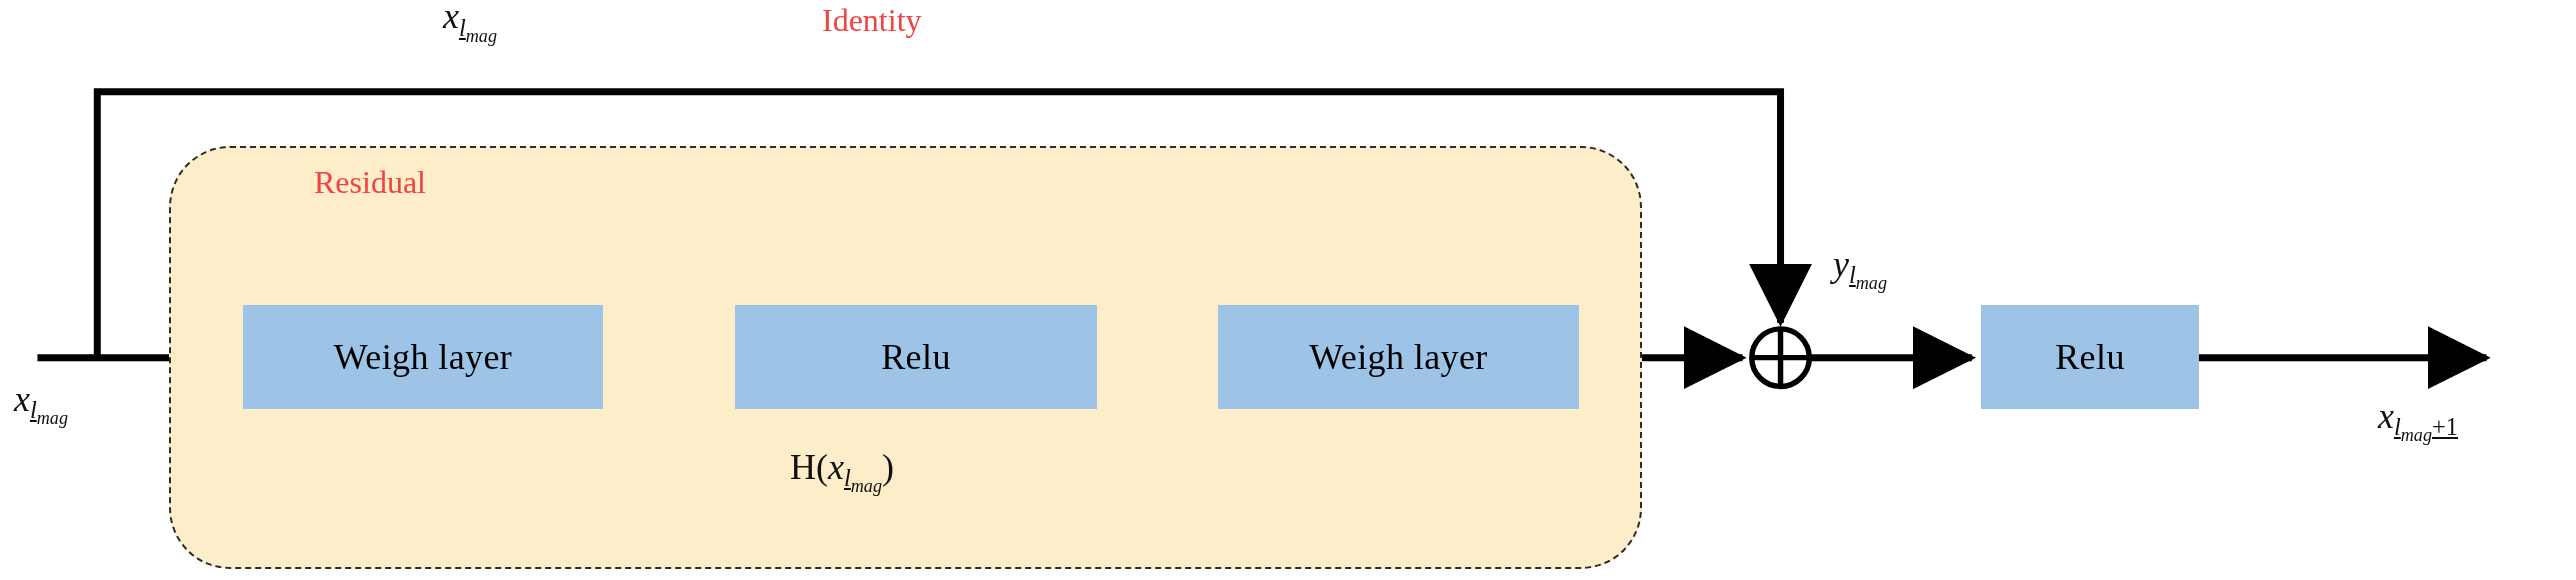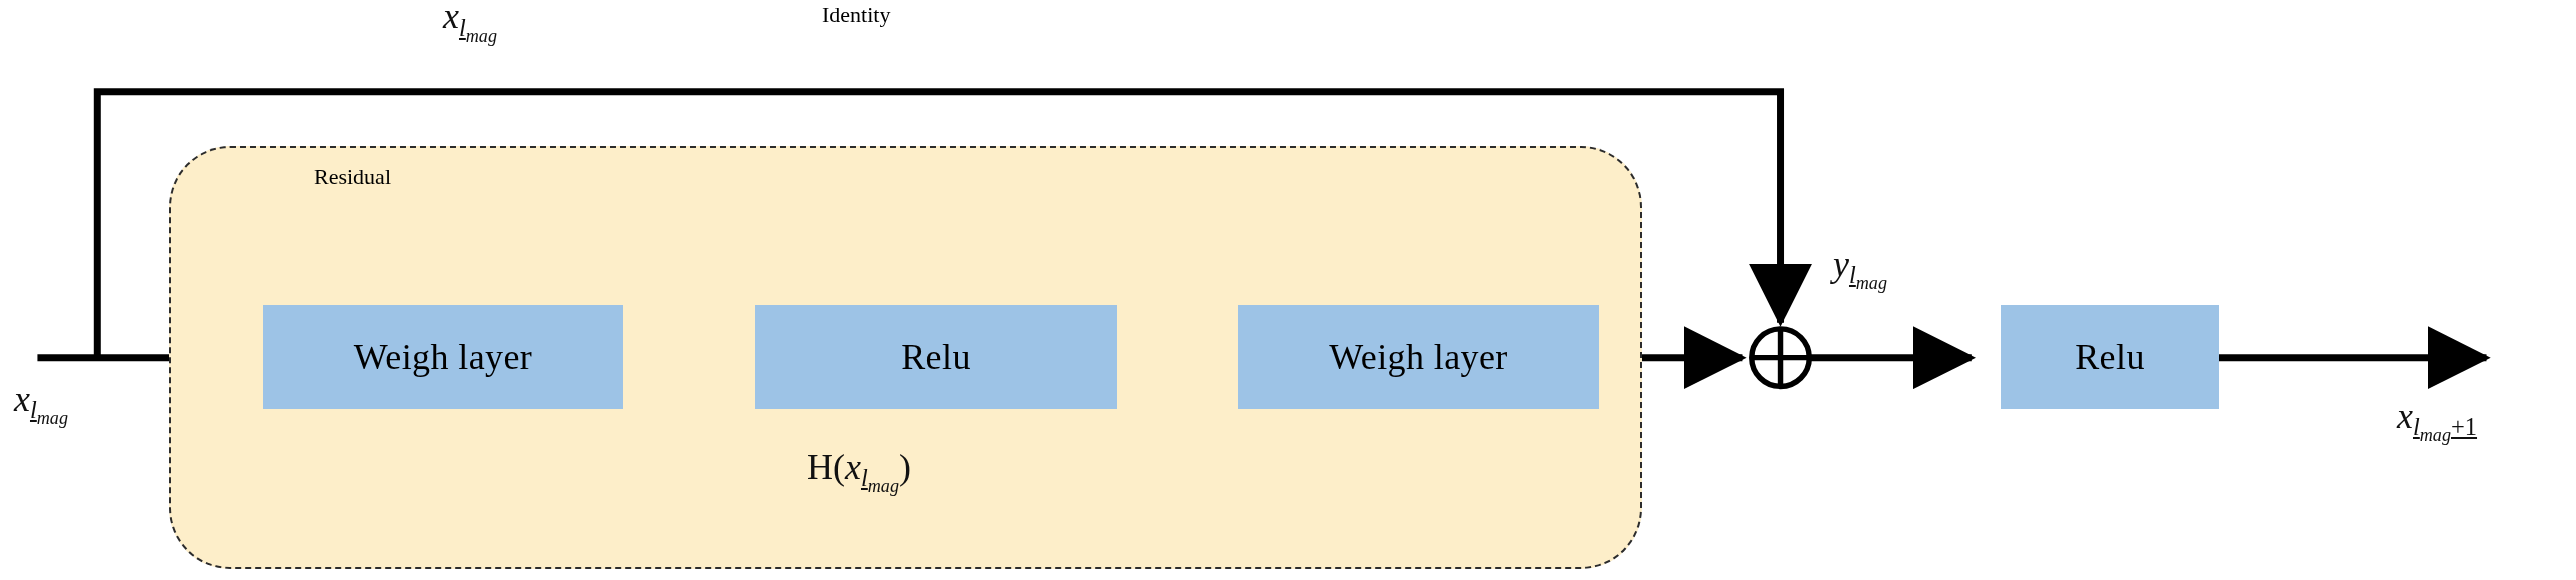--- a/index.html
+++ b/index.html
@@ -27,21 +27,20 @@
     position: absolute;
     background: #9dc3e6;
     display: flex;
     align-items: center;
     justify-content: center;
     color: #000000;
     font-size: 36px;
     font-family: "Liberation Serif", "DejaVu Serif", serif;
     letter-spacing: 0.4px;
     z-index: 4;
-    margin-left: 20px;
   }
 
   
   .residual-region {
     position: absolute;
     left: 169px;
     top: 146px;
     width: 1473px;
     height: 423px;
     background: #fdeec9;
@@ -52,22 +51,22 @@
   }
 
   
   .label {
     position: absolute;
     white-space: nowrap;
     z-index: 6;
     font-family: "Liberation Serif", "DejaVu Serif", serif;
   }
   .label-orange {
-    color: #000000;
-    font-size: 22px;
+    color: #ef4444;
+    font-size: 32px;
   }
   .math {
     color: #111111;
     font-style: italic;
     font-size: 36px;
     line-height: 1;
   }
   .math .sub1 {
     font-size: 0.68em;
     position: relative;
@@ -148,22 +147,22 @@
   <div class="label label-orange" style="left:314px; top:164px;">Residual</div>
 
   <div class="label math" style="left:14px; top:381px;">
     <span>x</span><span class="sub1"><span>l</span><span class="sub2">mag</span></span>
   </div>
 
   <div class="label math" style="left:1833px; top:246px;">
     <span>y</span><span class="sub1"><span>l</span><span class="sub2">mag</span></span>
   </div>
 
-  <div class="label math" style="left:807px; top:449px;">
+  <div class="label math" style="left:790px; top:449px;">
     <span class="paren">H(</span><span>x</span><span class="sub1"><span>l</span><span class="sub2">mag</span></span><span class="paren">)</span>
   </div>
 
-  <div class="label math" style="left:2378px; top:398px;margin-left:19px;">
+  <div class="label math" style="left:2378px; top:398px;">
     <span>x</span><span class="sub1"><span>l</span><span class="sub2">mag</span><span class="up">+1</span></span>
   </div>
 
 </div>
 
 
 </body></html>

